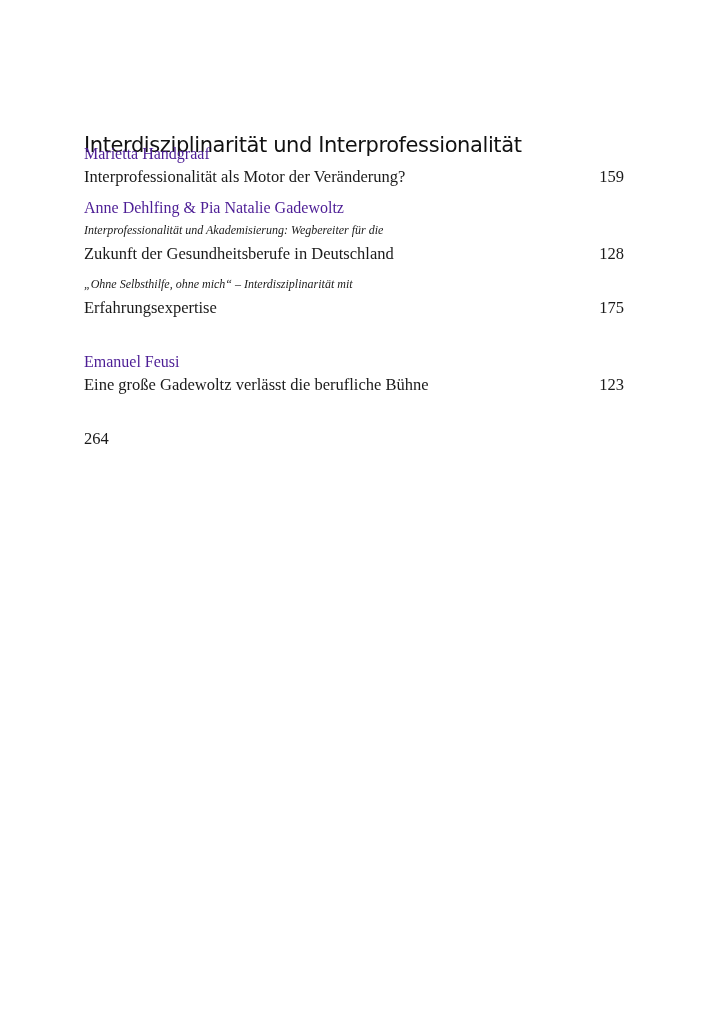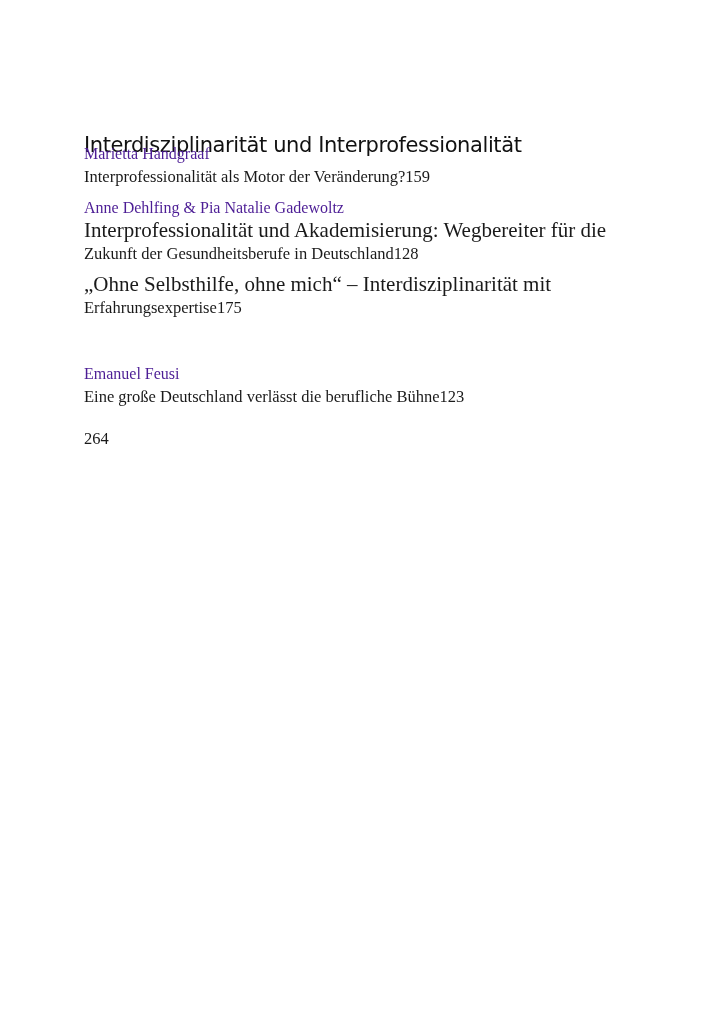--- a/index.html
+++ b/index.html
@@ -5,24 +5,24 @@
     html, body { margin: 0; padding: 0; background: #ffffff; }
     body { width: 719px; height: 1020px; position: relative; overflow: hidden; color: #1a1a1a; }
     .page { position: absolute; left: 84px; top: 0; width: 540px; }
     .section-title {
       position: absolute; top: 116px; left: 0;
       font-family: "DejaVu Sans", sans-serif; font-size: 21px; letter-spacing: -0.4px;
       color: #111; white-space: nowrap; font-weight: normal;
     }
     .entry { position: absolute; left: 0; width: 540px; font-family: "Liberation Serif", serif; }
     .author { font-size: 16px; line-height: 23px; color: #4c1d95; white-space: nowrap; }
-    .row { display: flex; align-items: baseline; font-size: 16.5px; line-height: 23px; }
+    .row { display: flex; justify-content: space-between; align-items: baseline; font-size: 16.5px; line-height: 23px; }
     .row .t { white-space: nowrap; }
     .row .p { white-space: nowrap; text-align: right; }
-    .line { font-size: 21px; line-height: 23px; white-space: nowrap; }
+    .line { font-size: 12px; line-height: 23px; white-space: nowrap; font-style: italic; }
   </style>
 </head>
 <body>
 
 <div class="page">
 
   <h2 class="section-title">Interdisziplinarität und Interprofessionalität</h2>
 
   <div class="entry" style="top:142px;">
     <div class="author">Marietta Handgraaf</div>
@@ -42,24 +42,24 @@
   </div>
 
   <div class="entry" style="top:273px;">
     <div class="line">„Ohne Selbsthilfe, ohne mich“ – Interdisziplinarität mit</div>
     <div class="row">
       <span class="t">Erfahrungsexpertise</span>
       <span class="p">175</span>
     </div>
   </div>
 
-  <div class="entry" style="top:350px;margin-top:12px;">
+  <div class="entry" style="top:350px;">
     <div class="author">Emanuel Feusi</div>
     <div class="row">
-      <span class="t">Eine große Deutschland verlässt die berufliche Bühne</span>
+      <span class="t">Eine große Gadewoltz verlässt die berufliche Bühne</span>
       <span class="p">123</span>
     </div>
   </div>
 
   <div class="entry" style="top:427px;">
     <div class="row">
       <span class="p">264</span>
     </div>
   </div>
 

